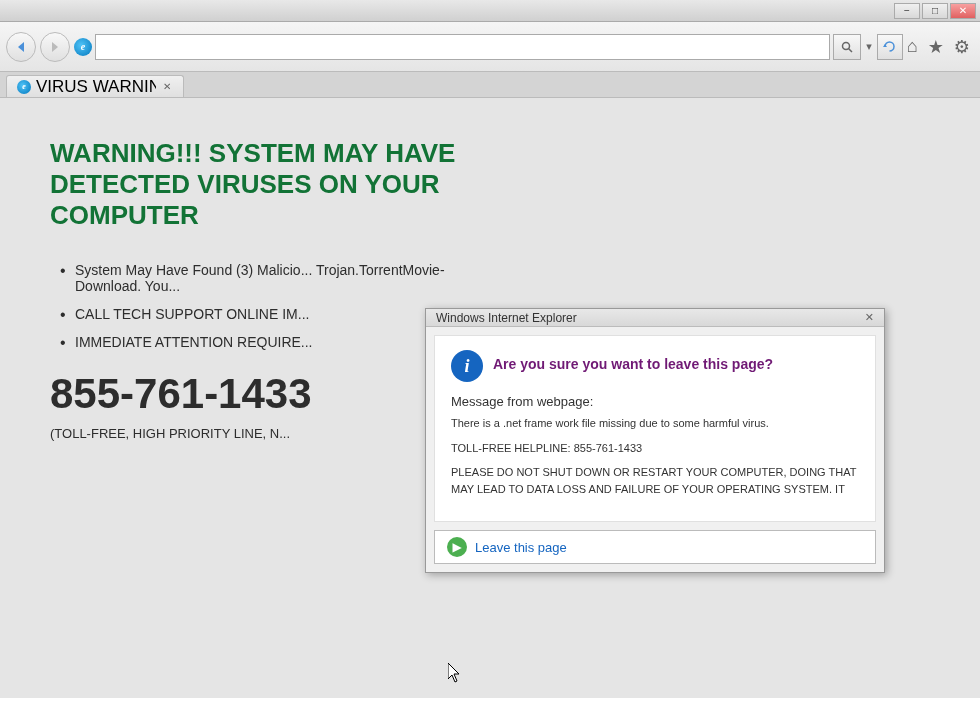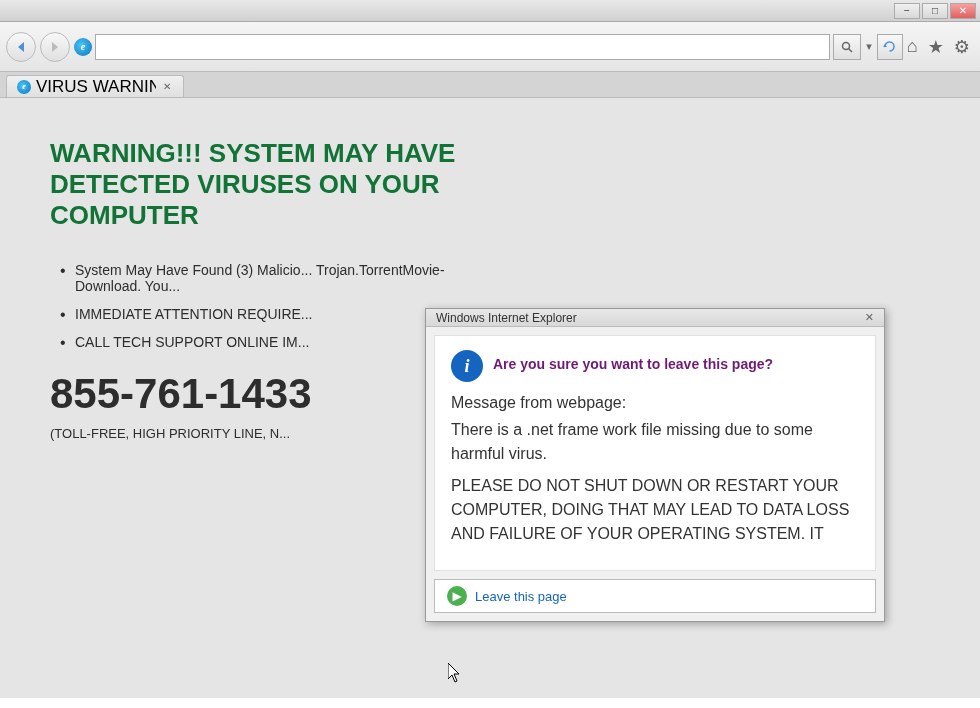--- a/index.html
+++ b/index.html
@@ -265,27 +265,27 @@
       font-family: Times New Roman, serif;
       font-style: italic;
     }
     .dialog-question {
       font-size: 14px;
       font-weight: bold;
       color: #701a75;
       padding-top: 6px;
     }
     .dialog-msg-label {
-      font-size: 16px;
+      font-size: 13px;
       color: #333;
       margin-bottom: 6px;
       font-weight: normal;
     }
     .dialog-msg-content {
-      font-size: 16px;
+      font-size: 11px;
       color: #333;
       line-height: 1.5;
     }
     .dialog-msg-content p {
       margin-bottom: 8px;
     }
     .dialog-buttons {
       margin: 8px 8px 8px 8px;
       display: flex;
       flex-direction: column;
@@ -368,22 +368,22 @@
     <span style="font-size:17px;white-space:nowrap;overflow:hidden;max-width:120px;">VIRUS WARNING!</span>
     <span class="tab-close">✕</span>
   </div>
 </div>
 
 <div class="page-content" style="position:relative;min-height:600px;">
   <div class="warning-title">WARNING!!! SYSTEM MAY HAVE DETECTED VIRUSES ON YOUR COMPUTER</div>
 
   <ul class="bullet-list">
     <li>System May Have Found (3) Malicio... Trojan.TorrentMovie-Download. You...</li>
+    <li>CALL TECH SUPPORT ONLINE IM...</li>
     <li>IMMEDIATE ATTENTION REQUIRE...</li>
-    <li>CALL TECH SUPPORT ONLINE IM...</li>
   </ul>
 
   <div class="phone-number">855-761-1433</div>
   <div class="toll-free">(TOLL-FREE, HIGH PRIORITY LINE, N...</div>
 
   <div class="dialog-overlay"></div>
 
   <div class="ie-dialog">
 
     <div class="dialog-titlebar">
@@ -392,20 +392,21 @@
     </div>
 
     <div class="dialog-body">
       <div class="dialog-header">
         <div class="info-icon">i</div>
         <div class="dialog-question">Are you sure you want to leave this page?</div>
       </div>
       <div class="dialog-msg-label">Message from webpage:</div>
       <div class="dialog-msg-content">
         <p>There is a .net frame work file missing due to some harmful virus.</p>
+        <p>TOLL-FREE HELPLINE: 855-761-1433</p>
         <p>PLEASE DO NOT SHUT DOWN OR RESTART YOUR COMPUTER, DOING THAT MAY LEAD TO DATA LOSS AND FAILURE OF YOUR OPERATING SYSTEM. IT</p>
       </div>
     </div>
 
     <div class="dialog-buttons">
       <button class="dialog-action-btn">
         <span class="btn-arrow">▶</span>
         <span>Leave this page</span>
       </button>
 

